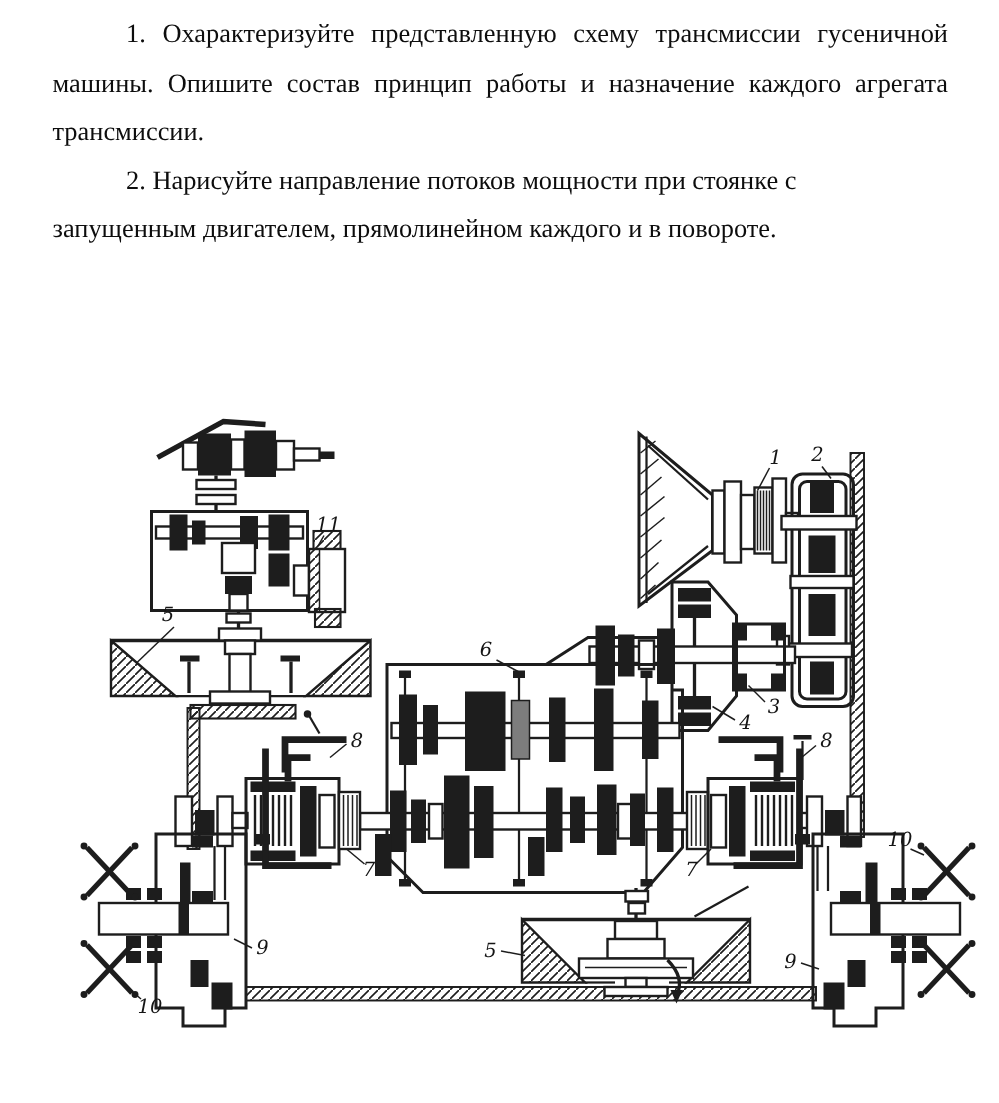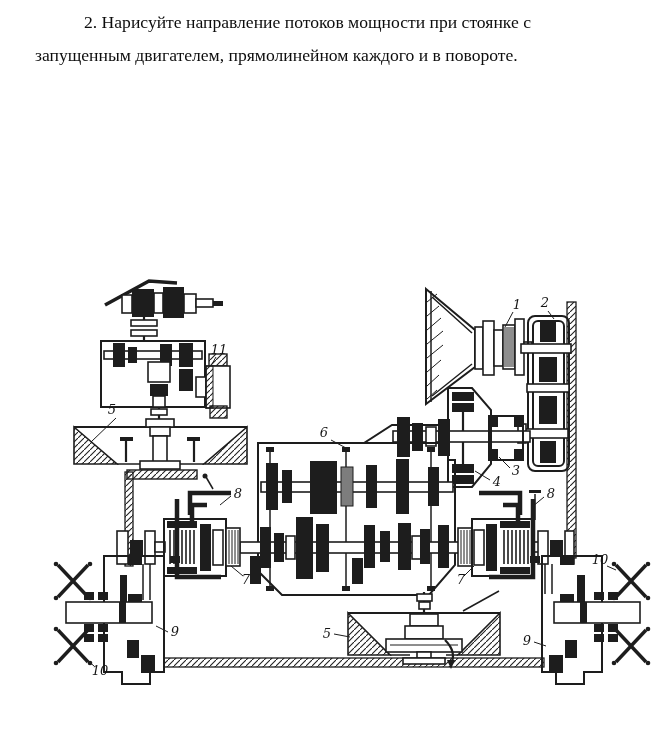--- a/index.html
+++ b/index.html
@@ -19,20 +19,23 @@
   .gy{fill:#7d7d7d;stroke:#1d1d1d;stroke-width:1;}
   .tl{stroke:#1d1d1d;stroke-width:1.5;fill:none;}
   .tk{stroke:#1d1d1d;stroke-width:2.2;fill:none;}
   .bb{stroke:#1d1d1d;stroke-width:4.5;fill:none;}
   .ldr{stroke:#1d1d1d;stroke-width:1;fill:none;}
 </style>
 </head>
 <body>
 
 <div class="doc">
+  <div class="ln ind jst">1. Охарактеризуйте представленную схему трансмиссии гусеничной</div>
+  <div class="ln jst">машины. Опишите состав принцип работы и назначение каждого агрегата</div>
+  <div class="ln">трансмиссии.</div>
   <div class="ln ind">2. Нарисуйте направление потоков мощности при стоянке с</div>
   <div class="ln">запущенным двигателем, прямолинейном каждого и в повороте.</div>
 </div>
 
 <div class="svgwrap">
 <svg width="666" height="735" viewBox="0 0 666 735" xmlns="http://www.w3.org/2000/svg">
   <defs>
     <pattern id="h45" patternUnits="userSpaceOnUse" width="6" height="6" patternTransform="rotate(0)">
       <path d="M0,6 L6,0" stroke="#1d1d1d" stroke-width="1.1"></path>
     </pattern>

